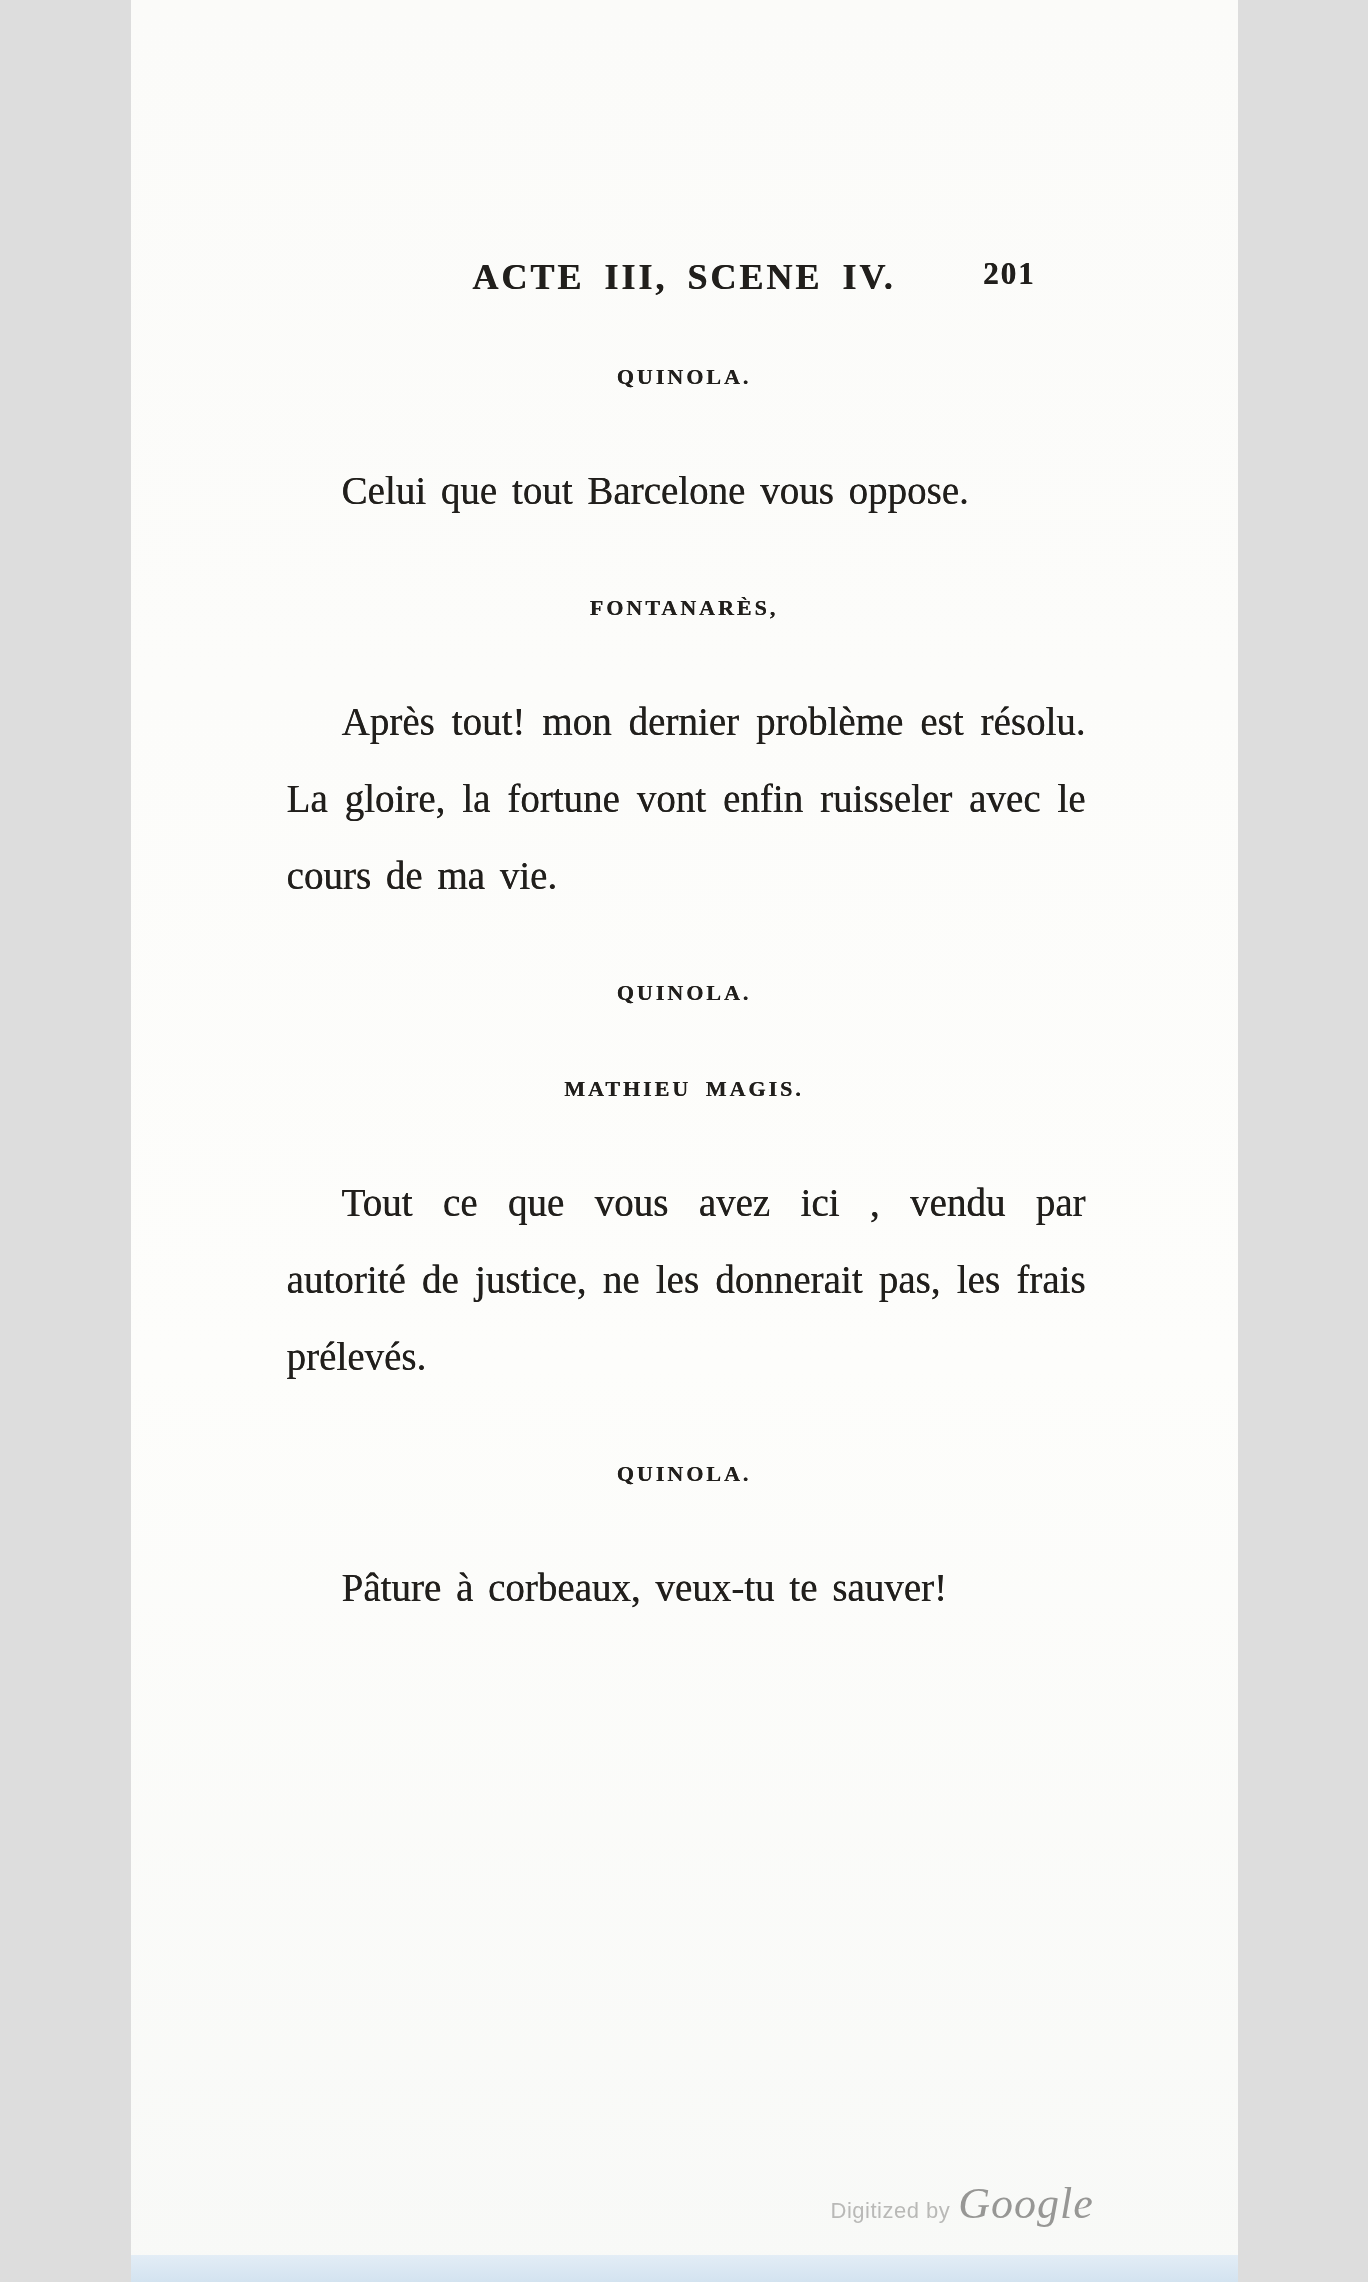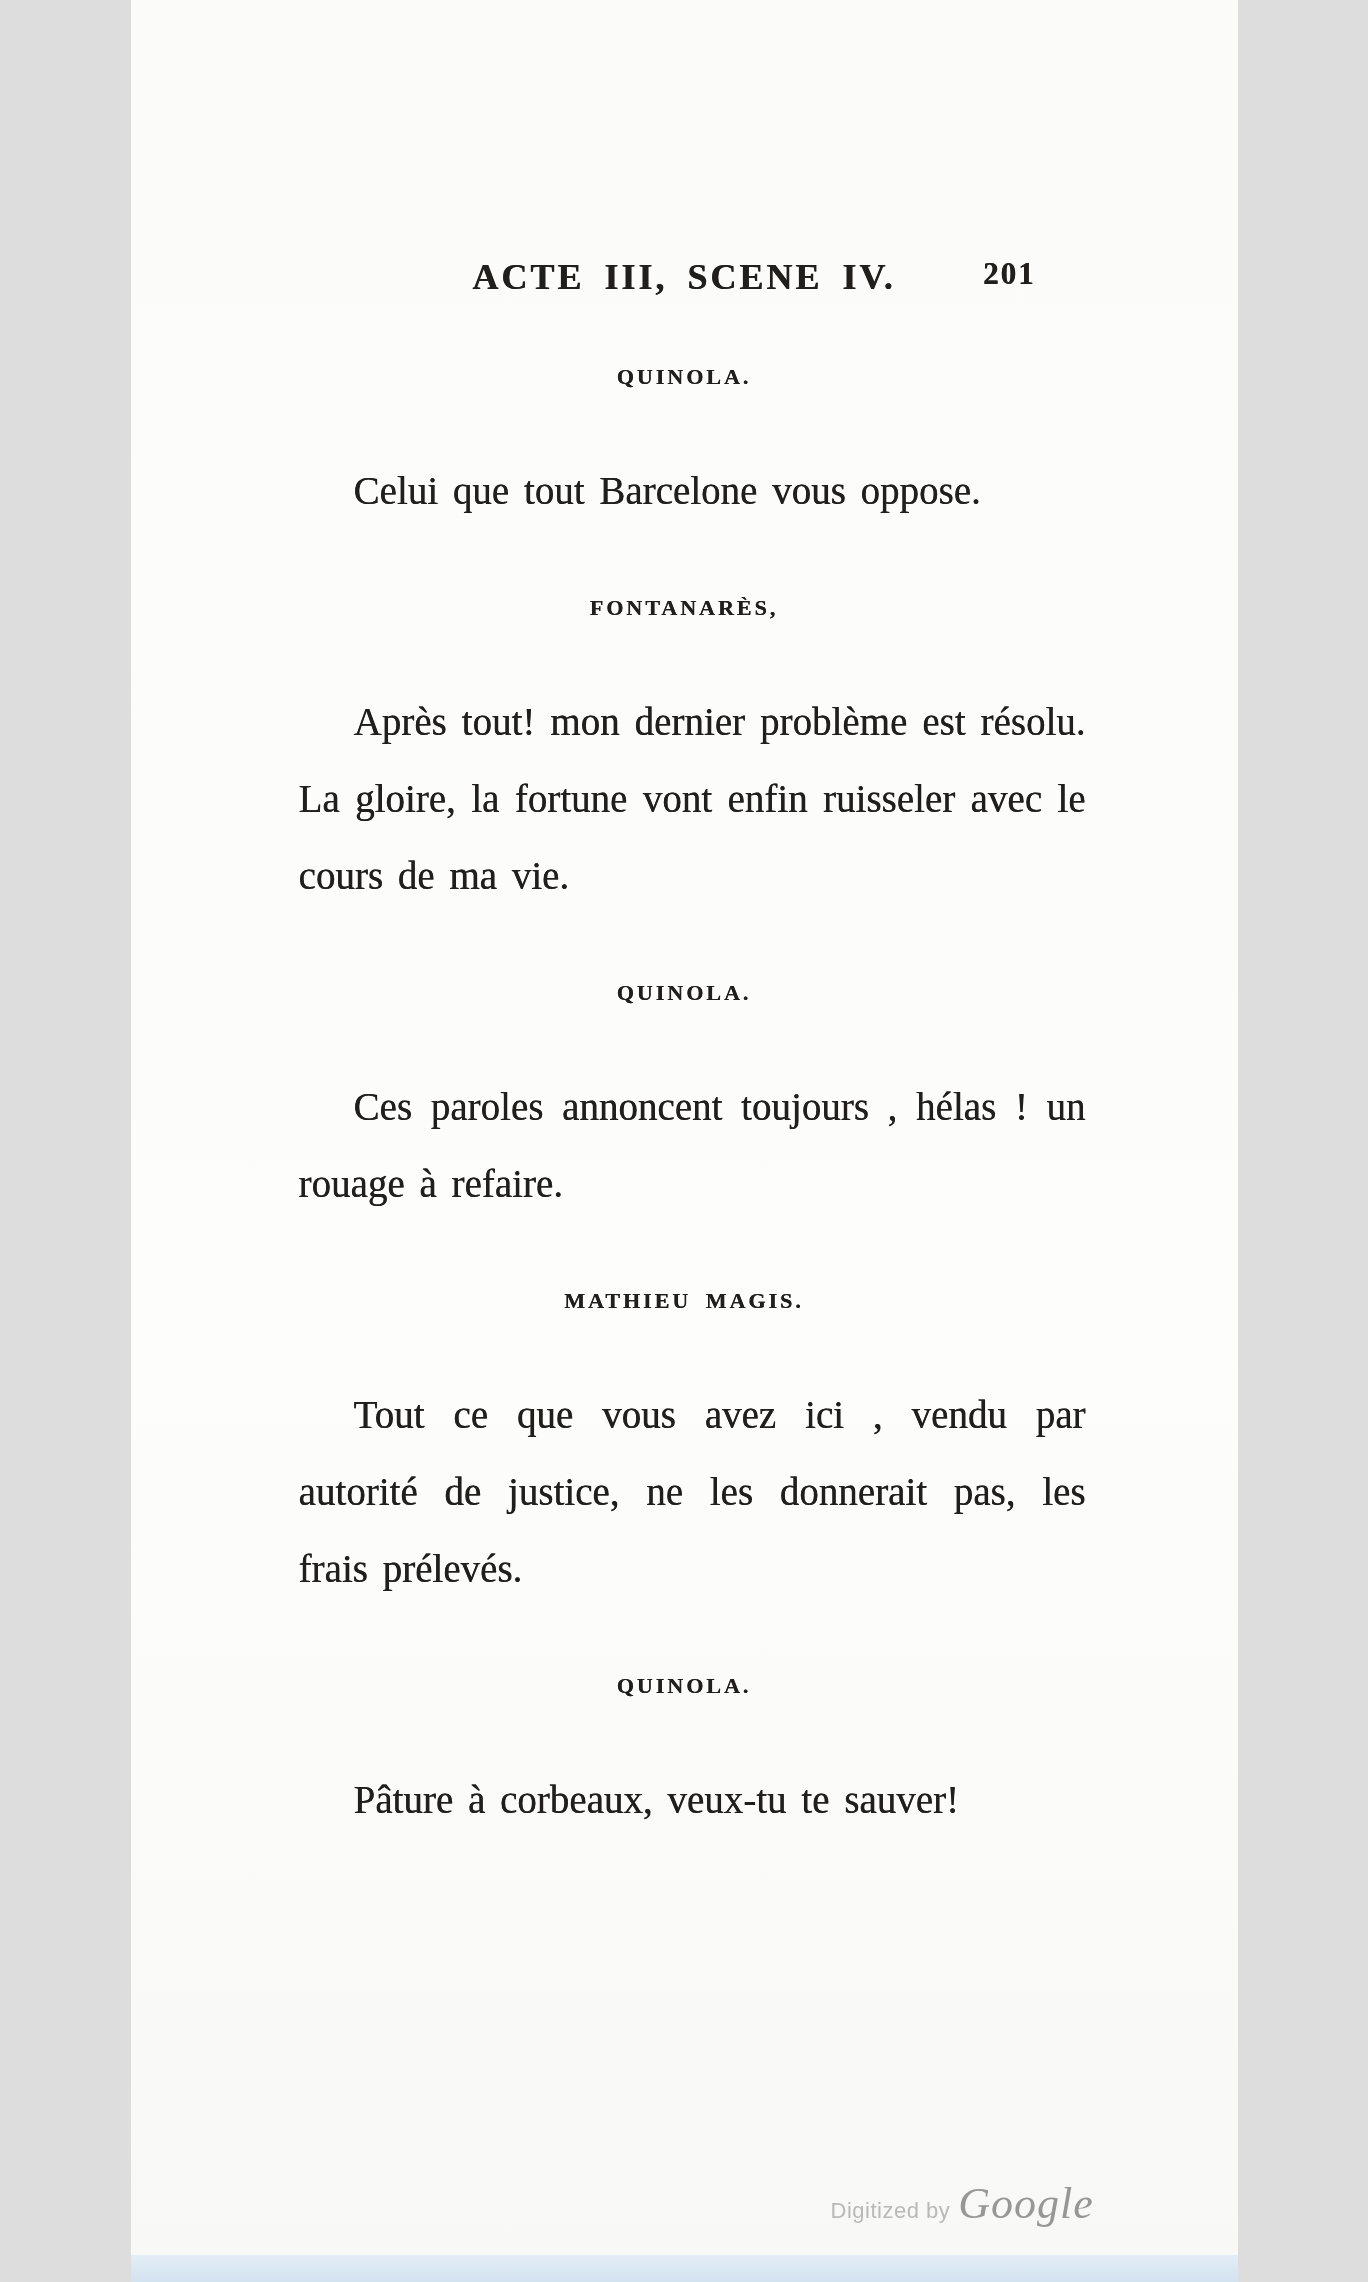--- a/index.html
+++ b/index.html
@@ -55,21 +55,21 @@
     line-height: 34px;
     text-shadow: 0.3px 0 0 currentColor;
   }
 
   .line {
     font-size: 39px;
     line-height: 77px;
     text-align: justify;
     text-indent: 55px;
     word-spacing: 5px;
-    margin: 58px 0 0 16px;
+    margin: 58px 0 0 4px;
     text-shadow: 0.35px 0 0 currentColor;
   }
 
   .footer {
     position: absolute;
     left: 700px;
     top: 2178px;
     display: flex;
     align-items: baseline;
     gap: 8px;
@@ -115,21 +115,20 @@
       <p class="line">Celui que tout Barcelone vous oppose.</p>
     </div>
 
     <div>
       <div class="speaker">FONTANARÈS,</div>
       <p class="line">Après tout! mon dernier problème est résolu. La gloire, la fortune vont enfin ruisseler avec le cours de ma vie.</p>
     </div>
 
     <div>
       <div class="speaker">QUINOLA.</div>
-      <p class="line">Ces paroles annoncent toujours , hélas ! un rouage à refaire.</p>
     </div>
 
 
     <div>
       <div class="speaker">MATHIEU MAGIS.</div>
       <p class="line">Tout ce que vous avez ici , vendu par autorité de justice, ne les donnerait pas, les frais prélevés.</p>
     </div>
 
     <div>
       <div class="speaker">QUINOLA.</div>

